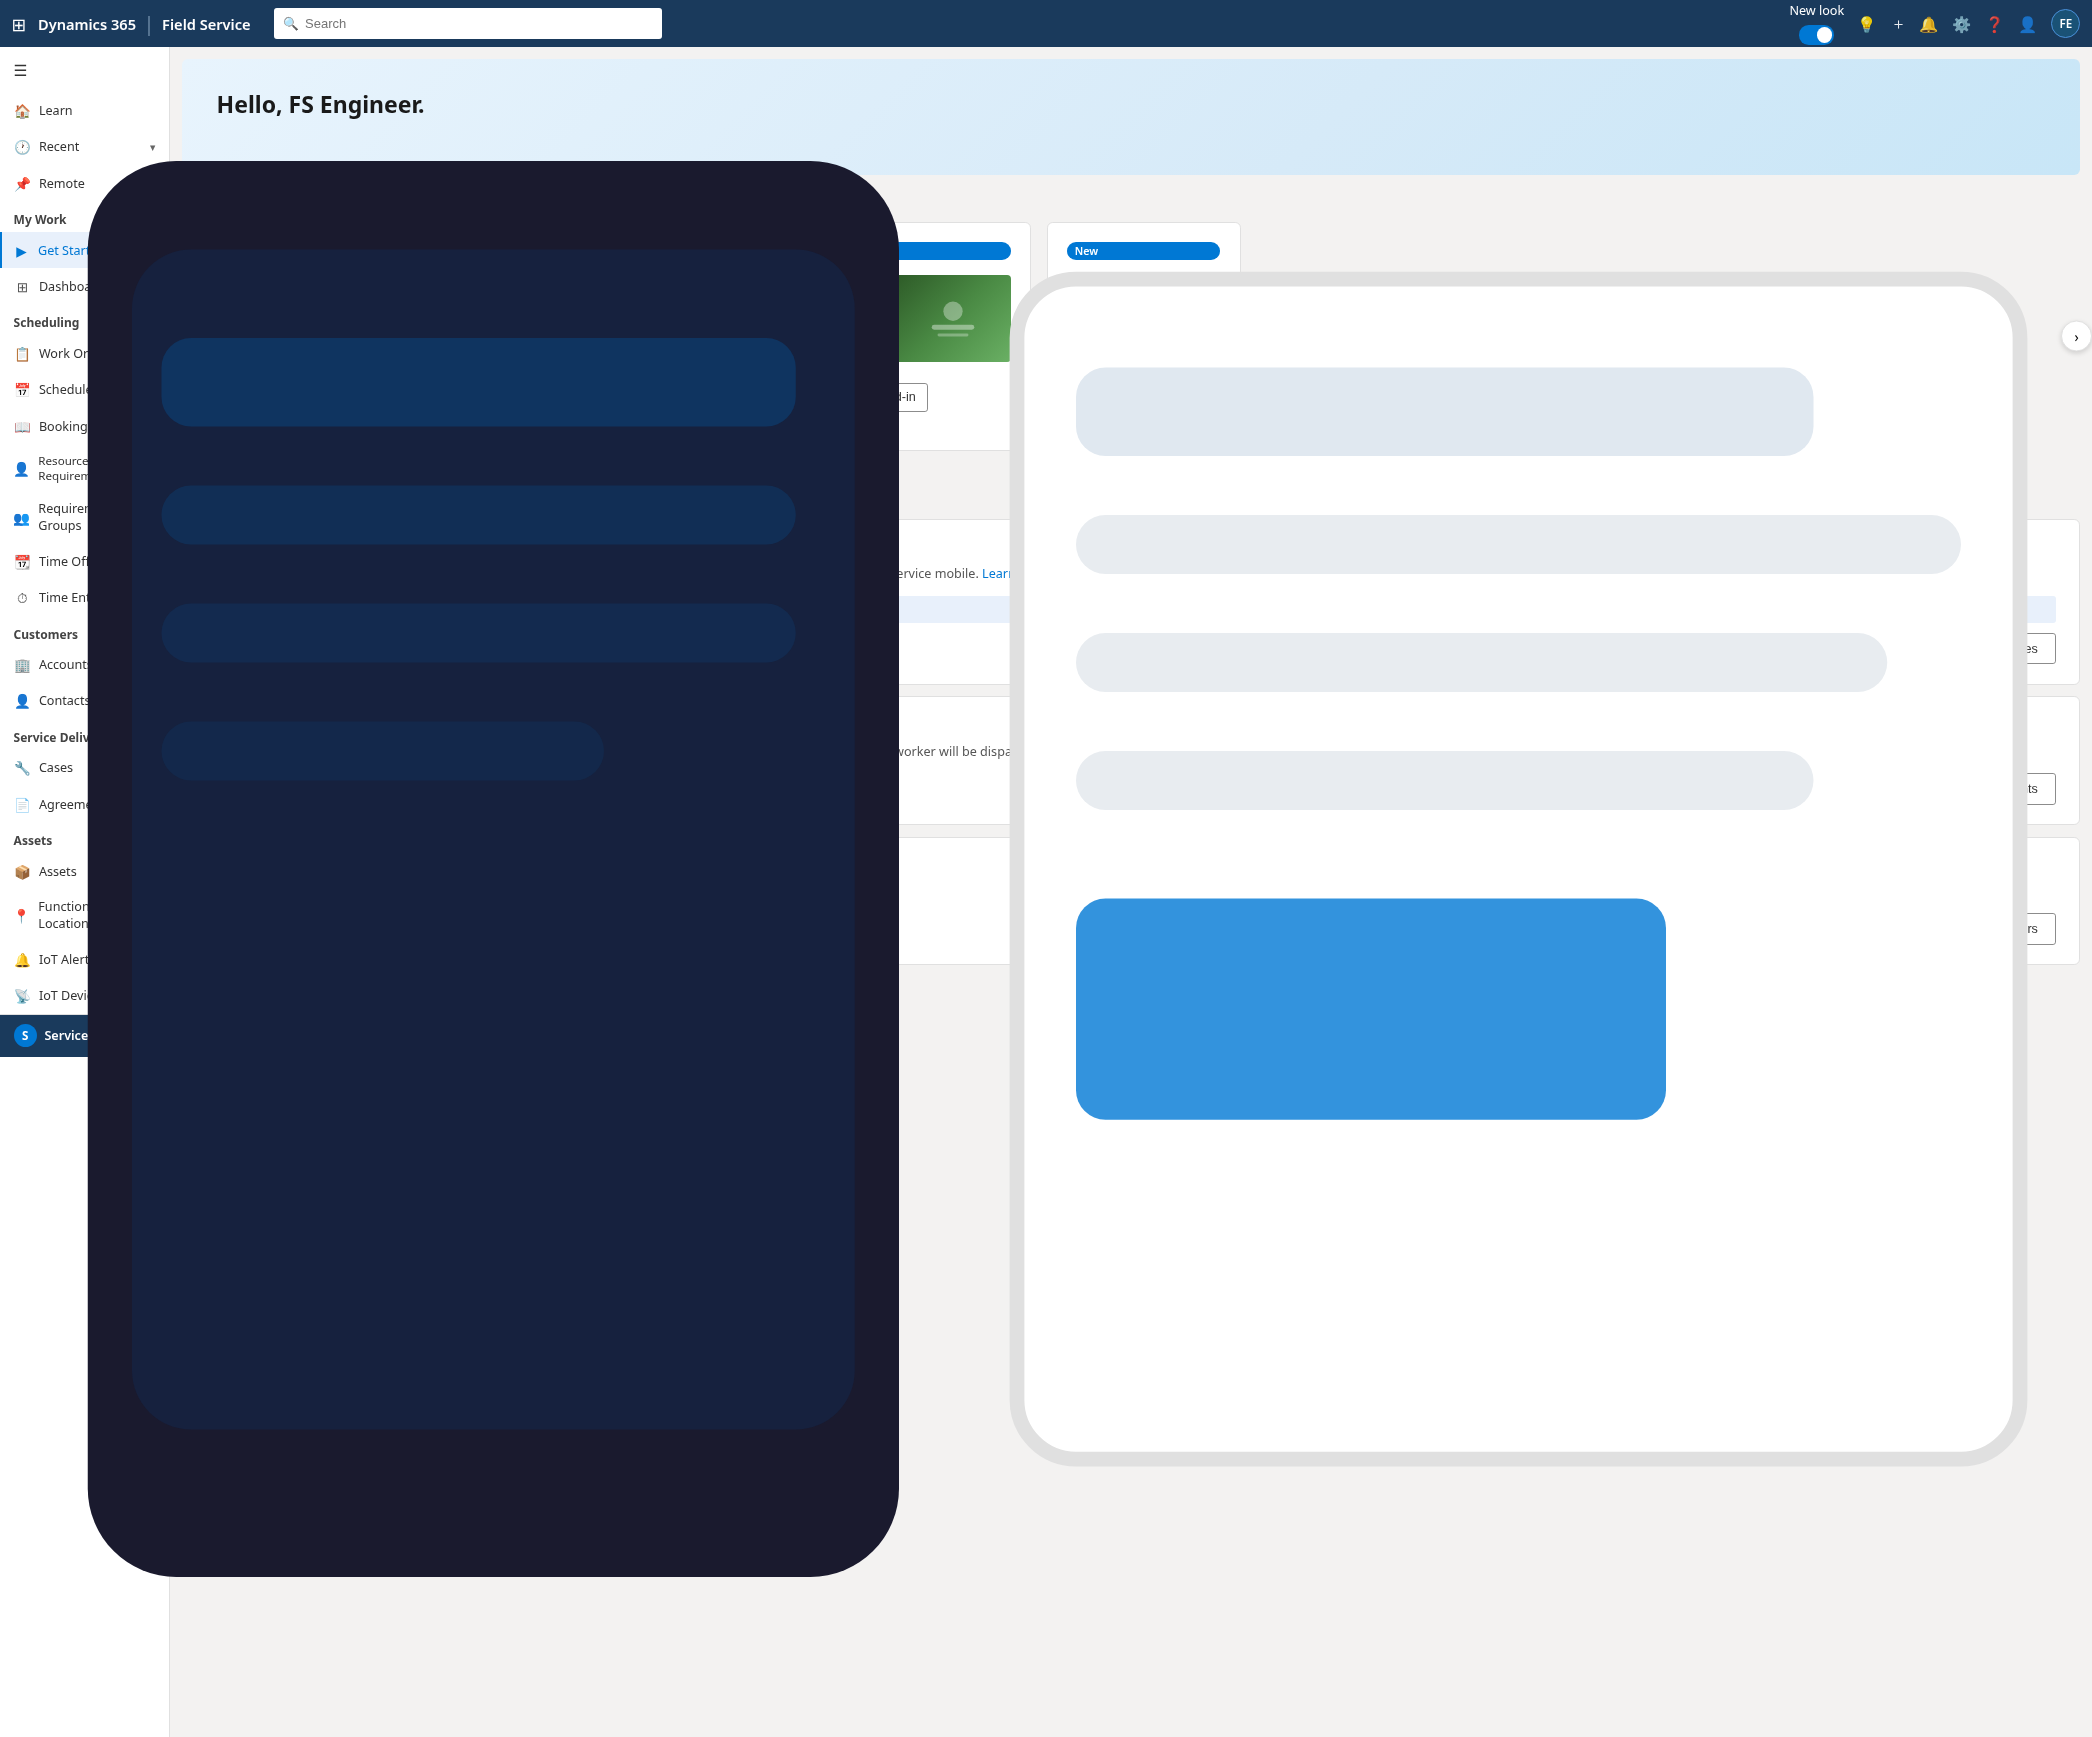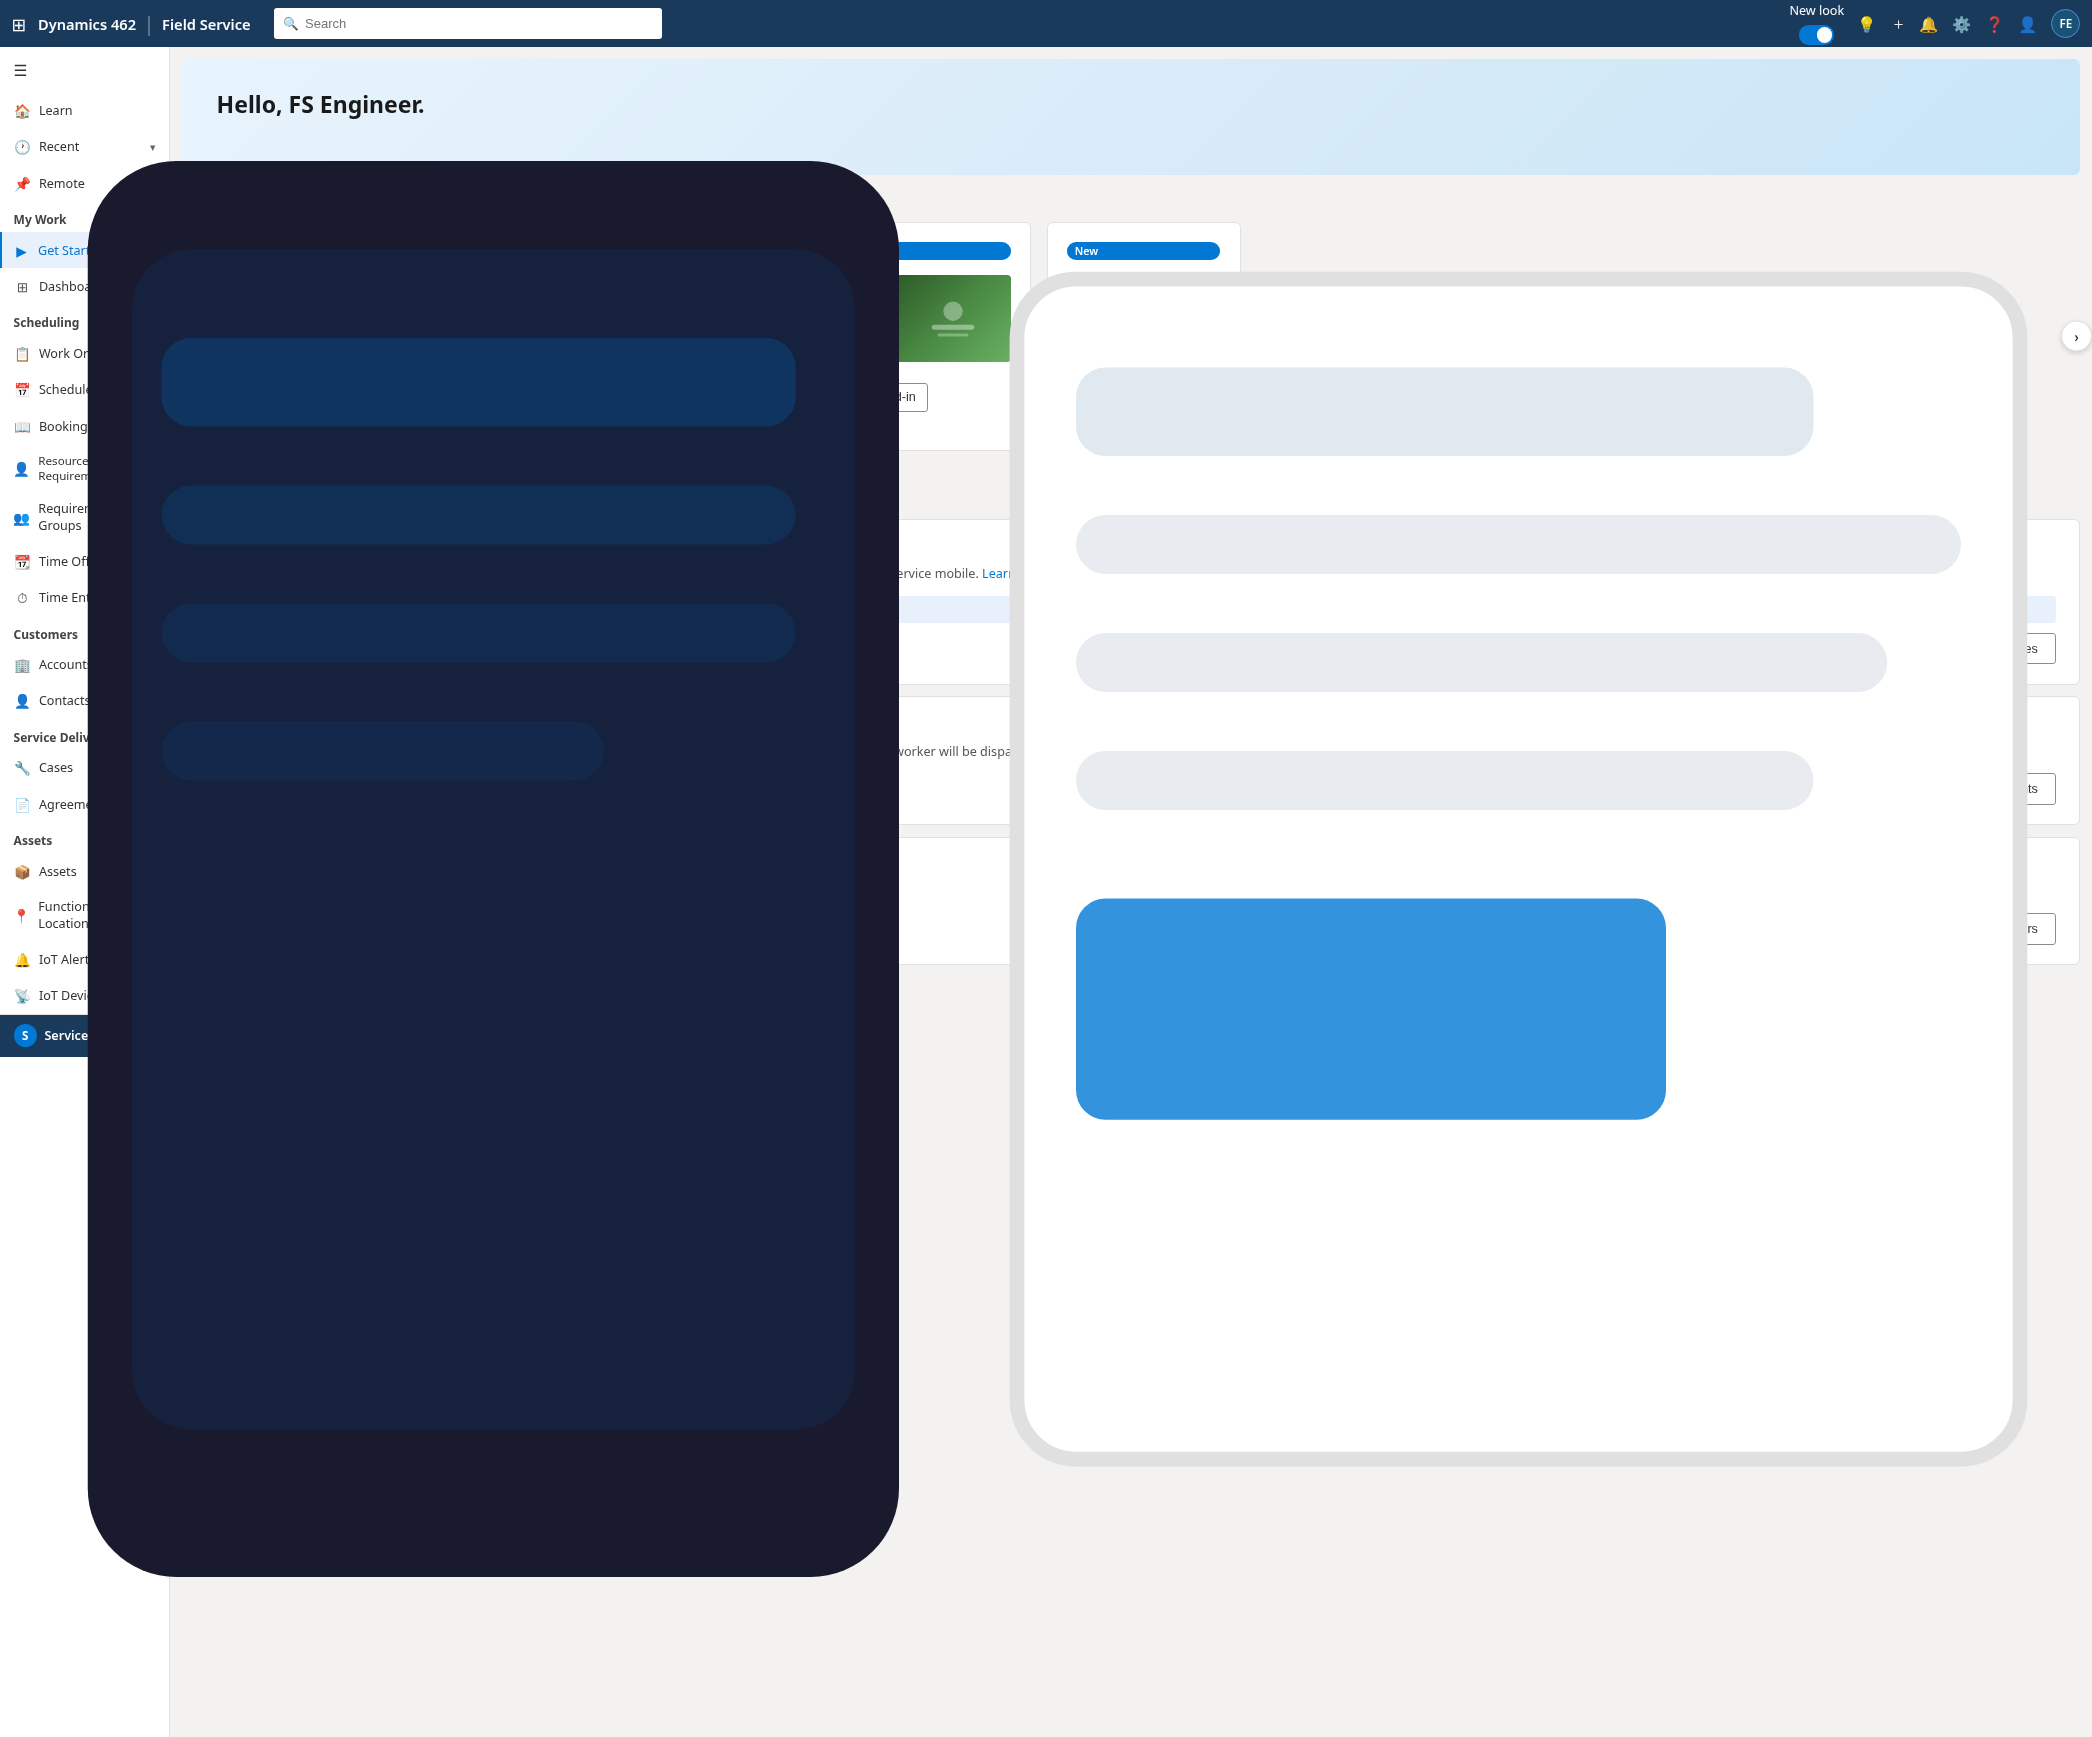--- a/index.html
+++ b/index.html
@@ -190,21 +190,21 @@
     .sidebar::-webkit-scrollbar-thumb { background: #c8c8c8; border-radius: 1.9px; }
     .main-content::-webkit-scrollbar { width: 5.8px; }
     .main-content::-webkit-scrollbar-thumb { background: #c0c0c0; border-radius: 2.9px; }
   </style>
 </head>
 <body>
 
 <div class="top-nav">
   <span class="nav-grid">⊞</span>
   <div class="brand">
-    <span>Dynamics 462</span>
+    <span>Dynamics 365</span>
     <span class="brand-sep">|</span>
     <span>Field Service</span>
   </div>
   <div class="search-bar">
     <span class="search-icon">🔍</span>
     <input type="text" placeholder="Search" style="">
   </div>
   <div class="top-nav-right">
     <div class="new-look">
       <span>New look</span>

